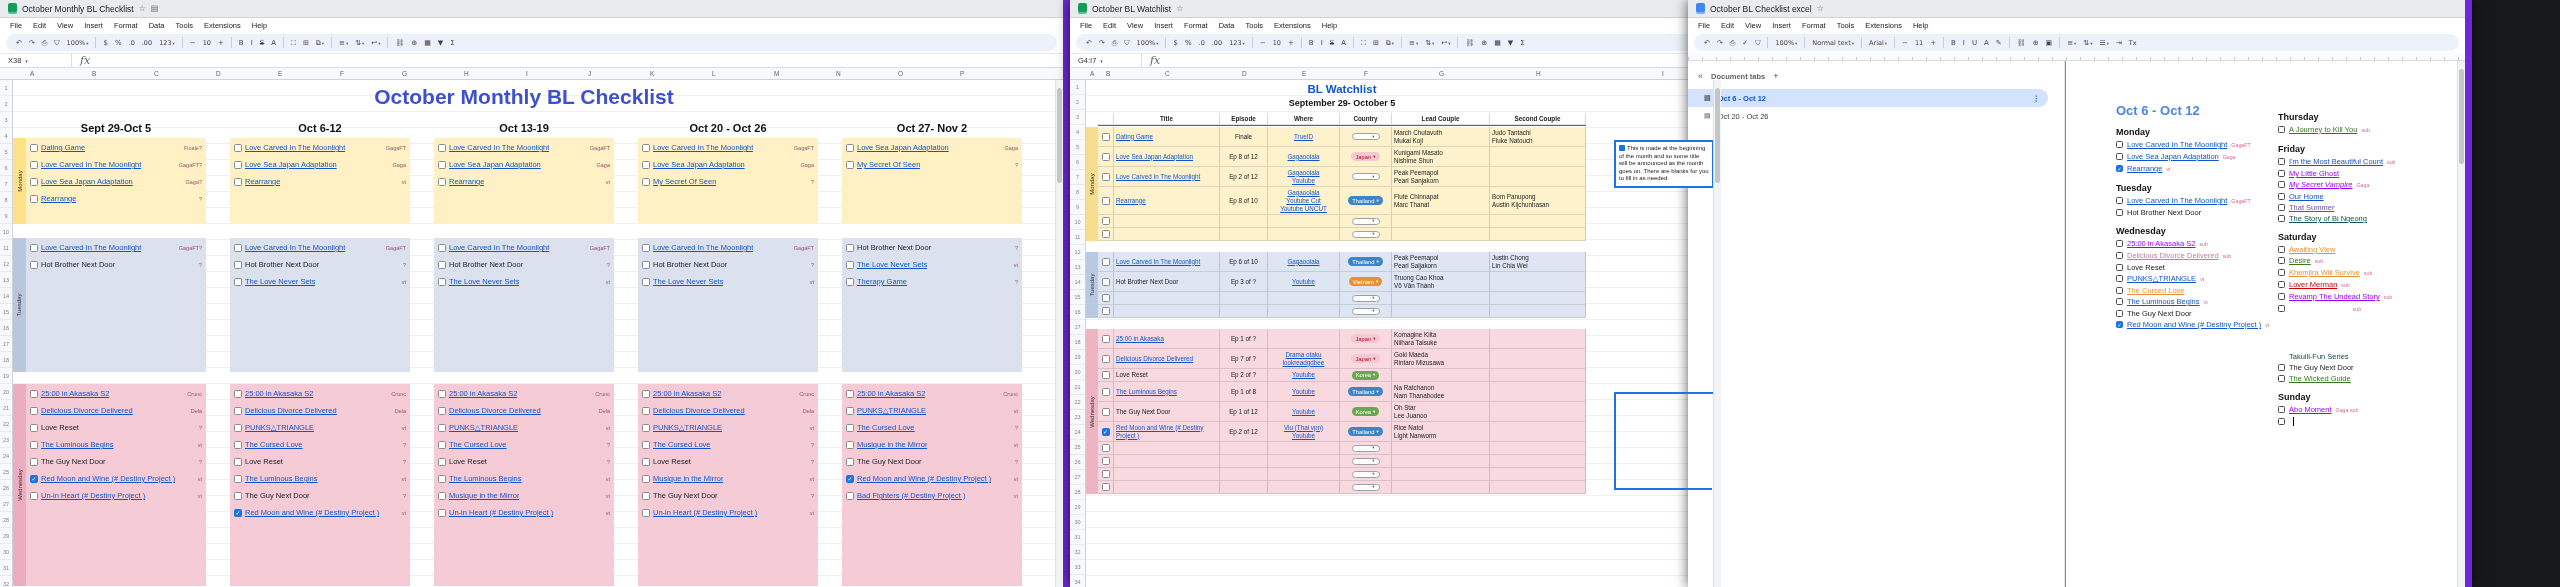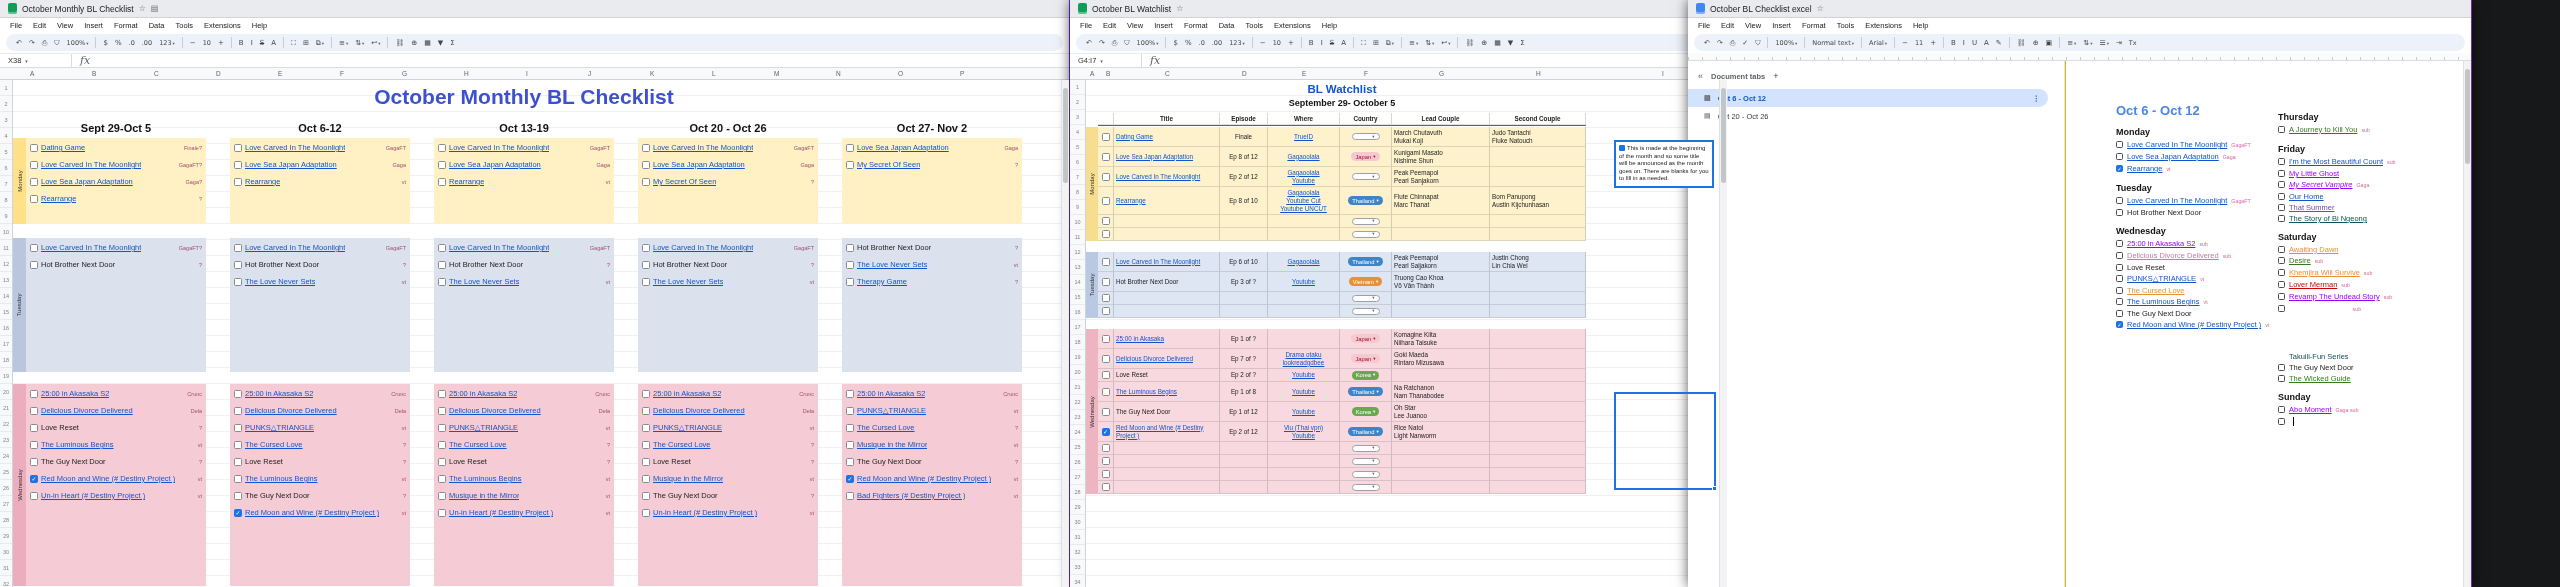--- a/index.html
+++ b/index.html
@@ -1,18 +1,18 @@
 <!DOCTYPE html>
 <html><head>
 <meta charset="utf-8">
 <style>
 *{margin:0;padding:0;box-sizing:border-box}
 html,body{width:2560px;height:587px;overflow:hidden}
 body{background:#17181a;font-family:"Liberation Sans",sans-serif;position:relative;color:#202124}
-.win{position:absolute;top:0;height:587px;background:#eab308;overflow:hidden;box-shadow:0 0 12px rgba(0,0,0,.65);border-right:1px solid #6d28d9}
+.win{position:absolute;top:0;height:587px;background:#f97316;overflow:hidden;box-shadow:0 0 12px rgba(0,0,0,.65);border-right:7px solid #6d28d9}
 #win1{left:0;width:1070px}
 #win2{left:1070px;width:658px}
 #win3{left:1688px;width:784px}
 .titlebar{display:flex;align-items:center;gap:5px;padding:0 8px;height:18px;background:#e9ebee;border-bottom:1px solid #cfd3d8;font-size:8.5px;color:#202124}
 .appicon{width:9px;height:11px;border-radius:2px;flex:0 0 auto;box-shadow:inset 0 -2px 0 rgba(255,255,255,.35)}
 .appicon.sheets{background:#0f9d58}
 .appicon.docs{background:#4285f4}
 .wtitle{font-weight:500;white-space:nowrap}
 .star{font-size:8px;color:#5f6368}
 .menubar{display:flex;gap:11px;align-items:center;height:15px;padding:0 10px;font-size:7.5px;color:#202124;background:#fff}
@@ -1295,21 +1295,21 @@
             <span class="dcb"></span>
             <span class="dlbl" style="color: rgb(103, 78, 167); text-decoration: underline;">That Summer</span>
           </div>
           <div class="ditem">
             <span class="dcb"></span>
             <span class="dlbl" style="color: rgb(19, 79, 92); text-decoration: underline;">The Story of Bi Ngeong</span>
           </div>
           <div class="dayhead">Saturday</div>
           <div class="ditem">
             <span class="dcb"></span>
-            <span class="dlbl" style="color: rgb(230, 145, 56); text-decoration: underline;">Awaiting Dawn</span>
+            <span class="dlbl" style="color: rgb(230, 145, 56); text-decoration: underline;">Awaiting View</span>
           </div>
           <div class="ditem">
             <span class="dcb"></span>
             <span class="dlbl" style="color: rgb(56, 118, 29); text-decoration: underline;">Desire</span>
             <span class="dnote">sub</span>
           </div>
           <div class="ditem">
             <span class="dcb"></span>
             <span class="dlbl" style="color: rgb(230, 145, 56); text-decoration: underline; text-align: right;">Khemjira Will Survive</span>
             <span class="dnote">sub</span>

